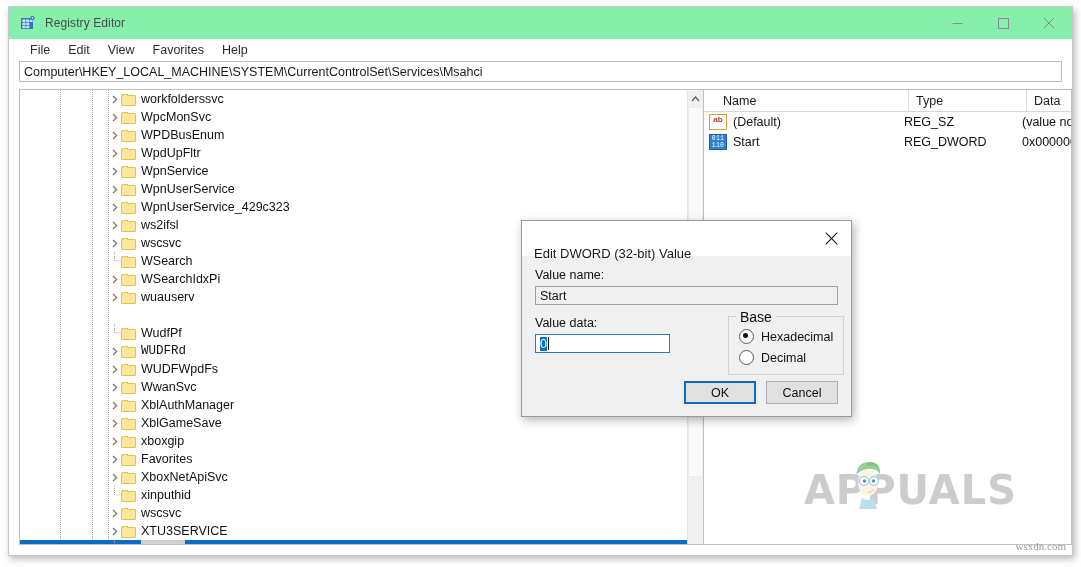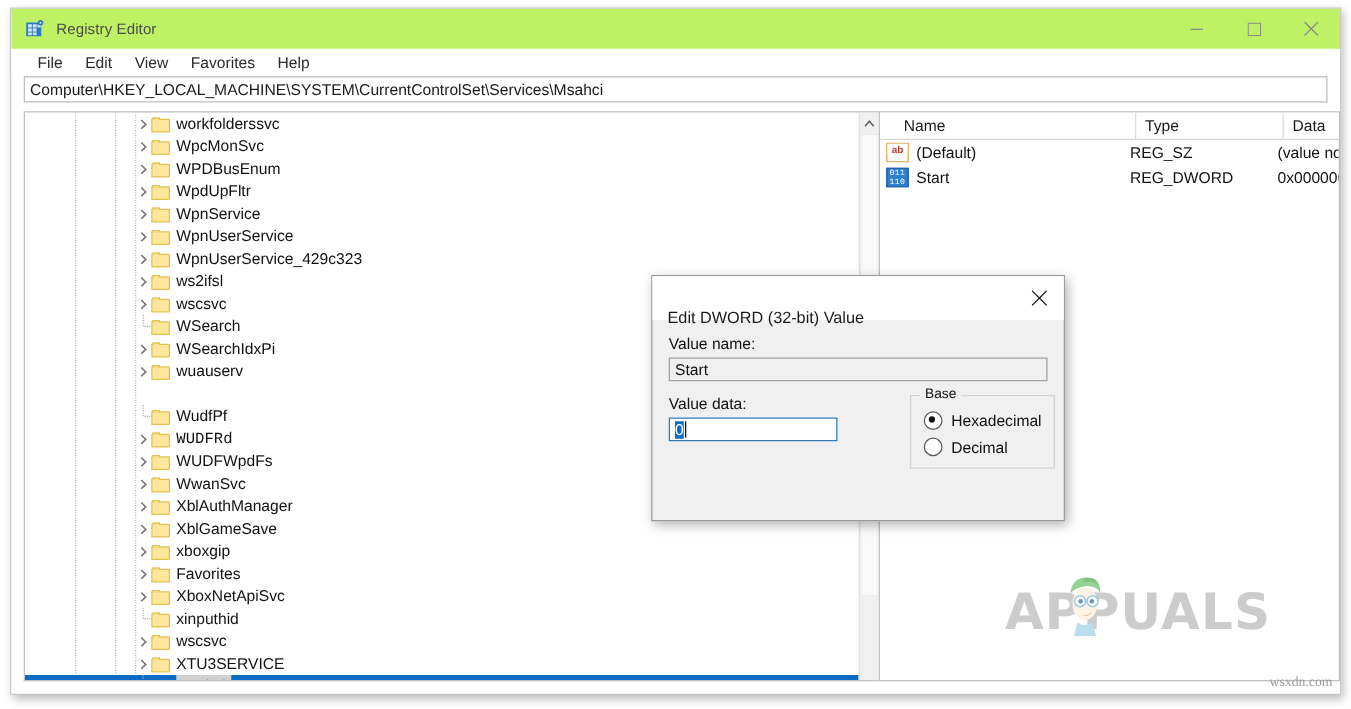--- a/index.html
+++ b/index.html
@@ -2,21 +2,21 @@
 <html><head>
 <meta charset="utf-8">
 <style>
   html,body{margin:0;padding:0;background:#ffffff;}
   body{width:1081px;height:567px;overflow:hidden;font-family:"Liberation Sans","DejaVu Sans",sans-serif;}
 
   #app{position:absolute;left:8px;top:6px;width:1065px;height:550px;background:#ffffff;
        border:1px solid #c8c8c8;box-shadow:2px 3px 7px rgba(0,0,0,.28);box-sizing:border-box;overflow:hidden;}
 
   
-  .titlebar{height:32px;display:flex;align-items:center;background:#bef264;position:relative;}
+  .titlebar{height:32px;display:flex;align-items:center;background:#86efac;position:relative;}
   .tb-icon{width:16px;height:16px;margin-left:11px;margin-right:9px;position:relative;flex:none;}
   .tb-title{font-size:12px;color:#4a4a4a;letter-spacing:.1px;}
   .wbtns{position:absolute;right:0;top:0;height:32px;display:flex;}
   .wbtn{width:46px;height:32px;display:flex;align-items:center;justify-content:center;}
   .wbtn svg{display:block;}
 
   
   .menubar{height:22px;display:flex;align-items:center;padding-left:12px;background:#fff;}
   .menuitem{font-size:12.5px;color:#2b2b2b;padding:1px 9px;}
 
@@ -76,21 +76,21 @@
   .dbody{padding:12px 13px 0 13px;}
   .dlabel{font-size:12.5px;color:#101010;margin-bottom:4px;}
   .dinput{height:19px;border:1px solid #a0a0a0;background:#f0f0f0;font-size:12.5px;color:#111;
           display:flex;align-items:center;padding-left:4px;box-sizing:border-box;}
   .dinput.active{background:#fff;border:1px solid #2a7ab9;width:135px;}
   .sel{background:#0a6cc4;color:#fff;}
   .caret{display:inline-block;width:1px;height:13px;background:#111;margin-left:1px;vertical-align:-2px;}
   .row2{display:flex;margin-top:11px;gap:44px;}
   .vdata{width:151px;}
   .grp{position:relative;flex:1;margin-left:14px;border:1px solid #d2d2d2;padding:9px 10px 9px 10px;box-sizing:border-box;height:59px;}
-  .grp-legend{position:absolute;left:7px;top:-8px;background:#f0f0f0;padding:0 4px;font-size:11px;color:#101010;}
+  .grp-legend{position:absolute;left:7px;top:-8px;background:#f0f0f0;padding:0 4px;font-size:14px;color:#101010;}
   .radio{display:flex;align-items:center;height:21px;}
   .rdot{width:13px;height:13px;border-radius:50%;border:1px solid #5a5a5a;background:#fff;margin-right:7px;
         position:relative;flex:none;}
   .rdot.on:after{content:"";position:absolute;left:3px;top:3px;width:5px;height:5px;border-radius:50%;background:#111;}
   .rlabel{font-size:12.5px;color:#101010;}
   .dbtns{position:absolute;right:13px;bottom:12px;display:flex;gap:10px;}
   .btn{width:72px;height:23px;display:flex;align-items:center;justify-content:center;font-size:12.5px;
        color:#101010;background:#e1e1e1;border:1px solid #adadad;box-sizing:border-box;}
   .btn.focus{border:2px solid #0f6cbd;}
 
@@ -530,15 +530,19 @@
             <span class="rdot on"></span>
             <span class="rlabel">Hexadecimal</span>
           </div>
           <div class="radio">
             <span class="rdot"></span>
             <span class="rlabel">Decimal</span>
           </div>
         </div>
       </div>
     </div>
+    <div class="dbtns">
+      <div class="btn focus">OK</div>
+      <div class="btn">Cancel</div>
+    </div>
   </div>
 
 </div>
 
 </body></html>

